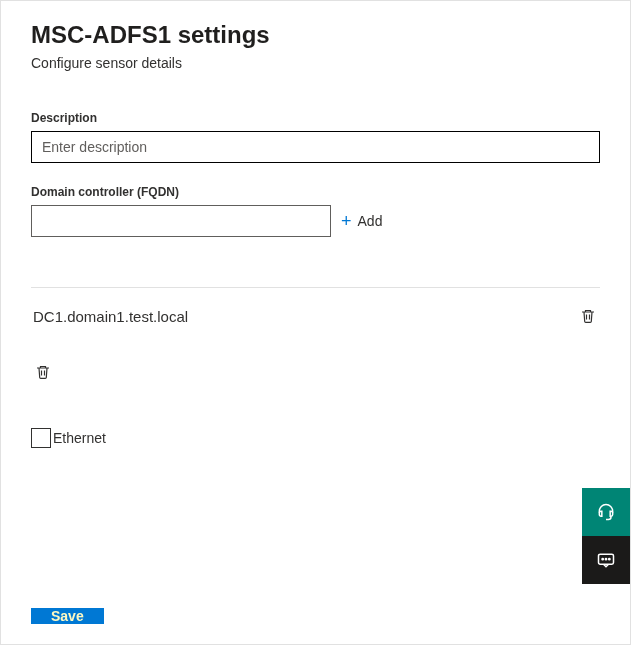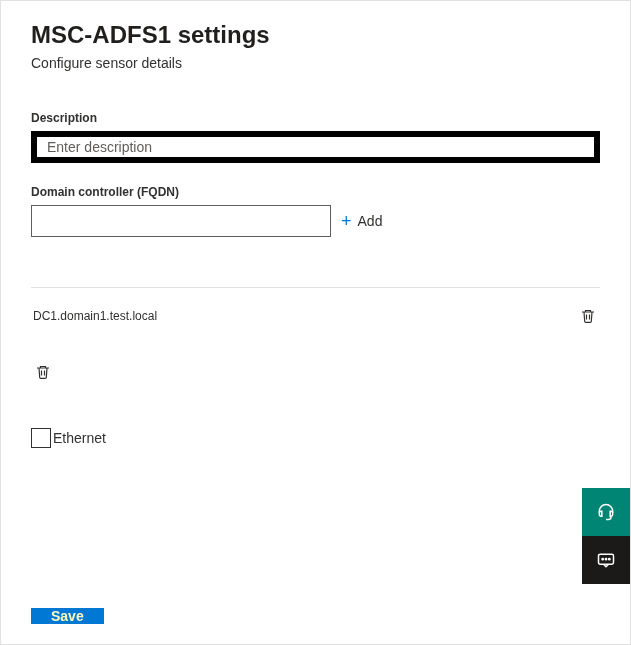--- a/index.html
+++ b/index.html
@@ -33,21 +33,21 @@
     .field-label {
       font-size: 12px;
       font-weight: 600;
       color: #323130;
       margin-bottom: 6px;
       display: block;
     }
     .text-input {
       width: 100%;
       height: 32px;
-      border: 6px solid #000000;
+      border: 1px solid #000000;
       padding: 0 10px;
       font-size: 14px;
       font-family: inherit;
       color: #323130;
       outline: none;
     }
     .text-input::placeholder { color: #605e5c; }
     .field-group { margin-bottom: 22px; }
     .fqdn-row {
       display: flex;
@@ -85,21 +85,21 @@
       border-top: 1px solid #e1e1e1;
       margin-top: 28px;
       margin-bottom: 0;
     }
     .dc-list { margin-bottom: 28px; }
     .dc-item {
       display: flex;
       justify-content: space-between;
       align-items: center;
       padding: 18px 2px;
-      font-size: 12px;
+      font-size: 15px;
       color: #323130;
       text-align: center;
     }
     .trash-btn {
       background: none;
       border: none;
       cursor: pointer;
       color: #323130;
       padding: 2px;
       display: flex;

